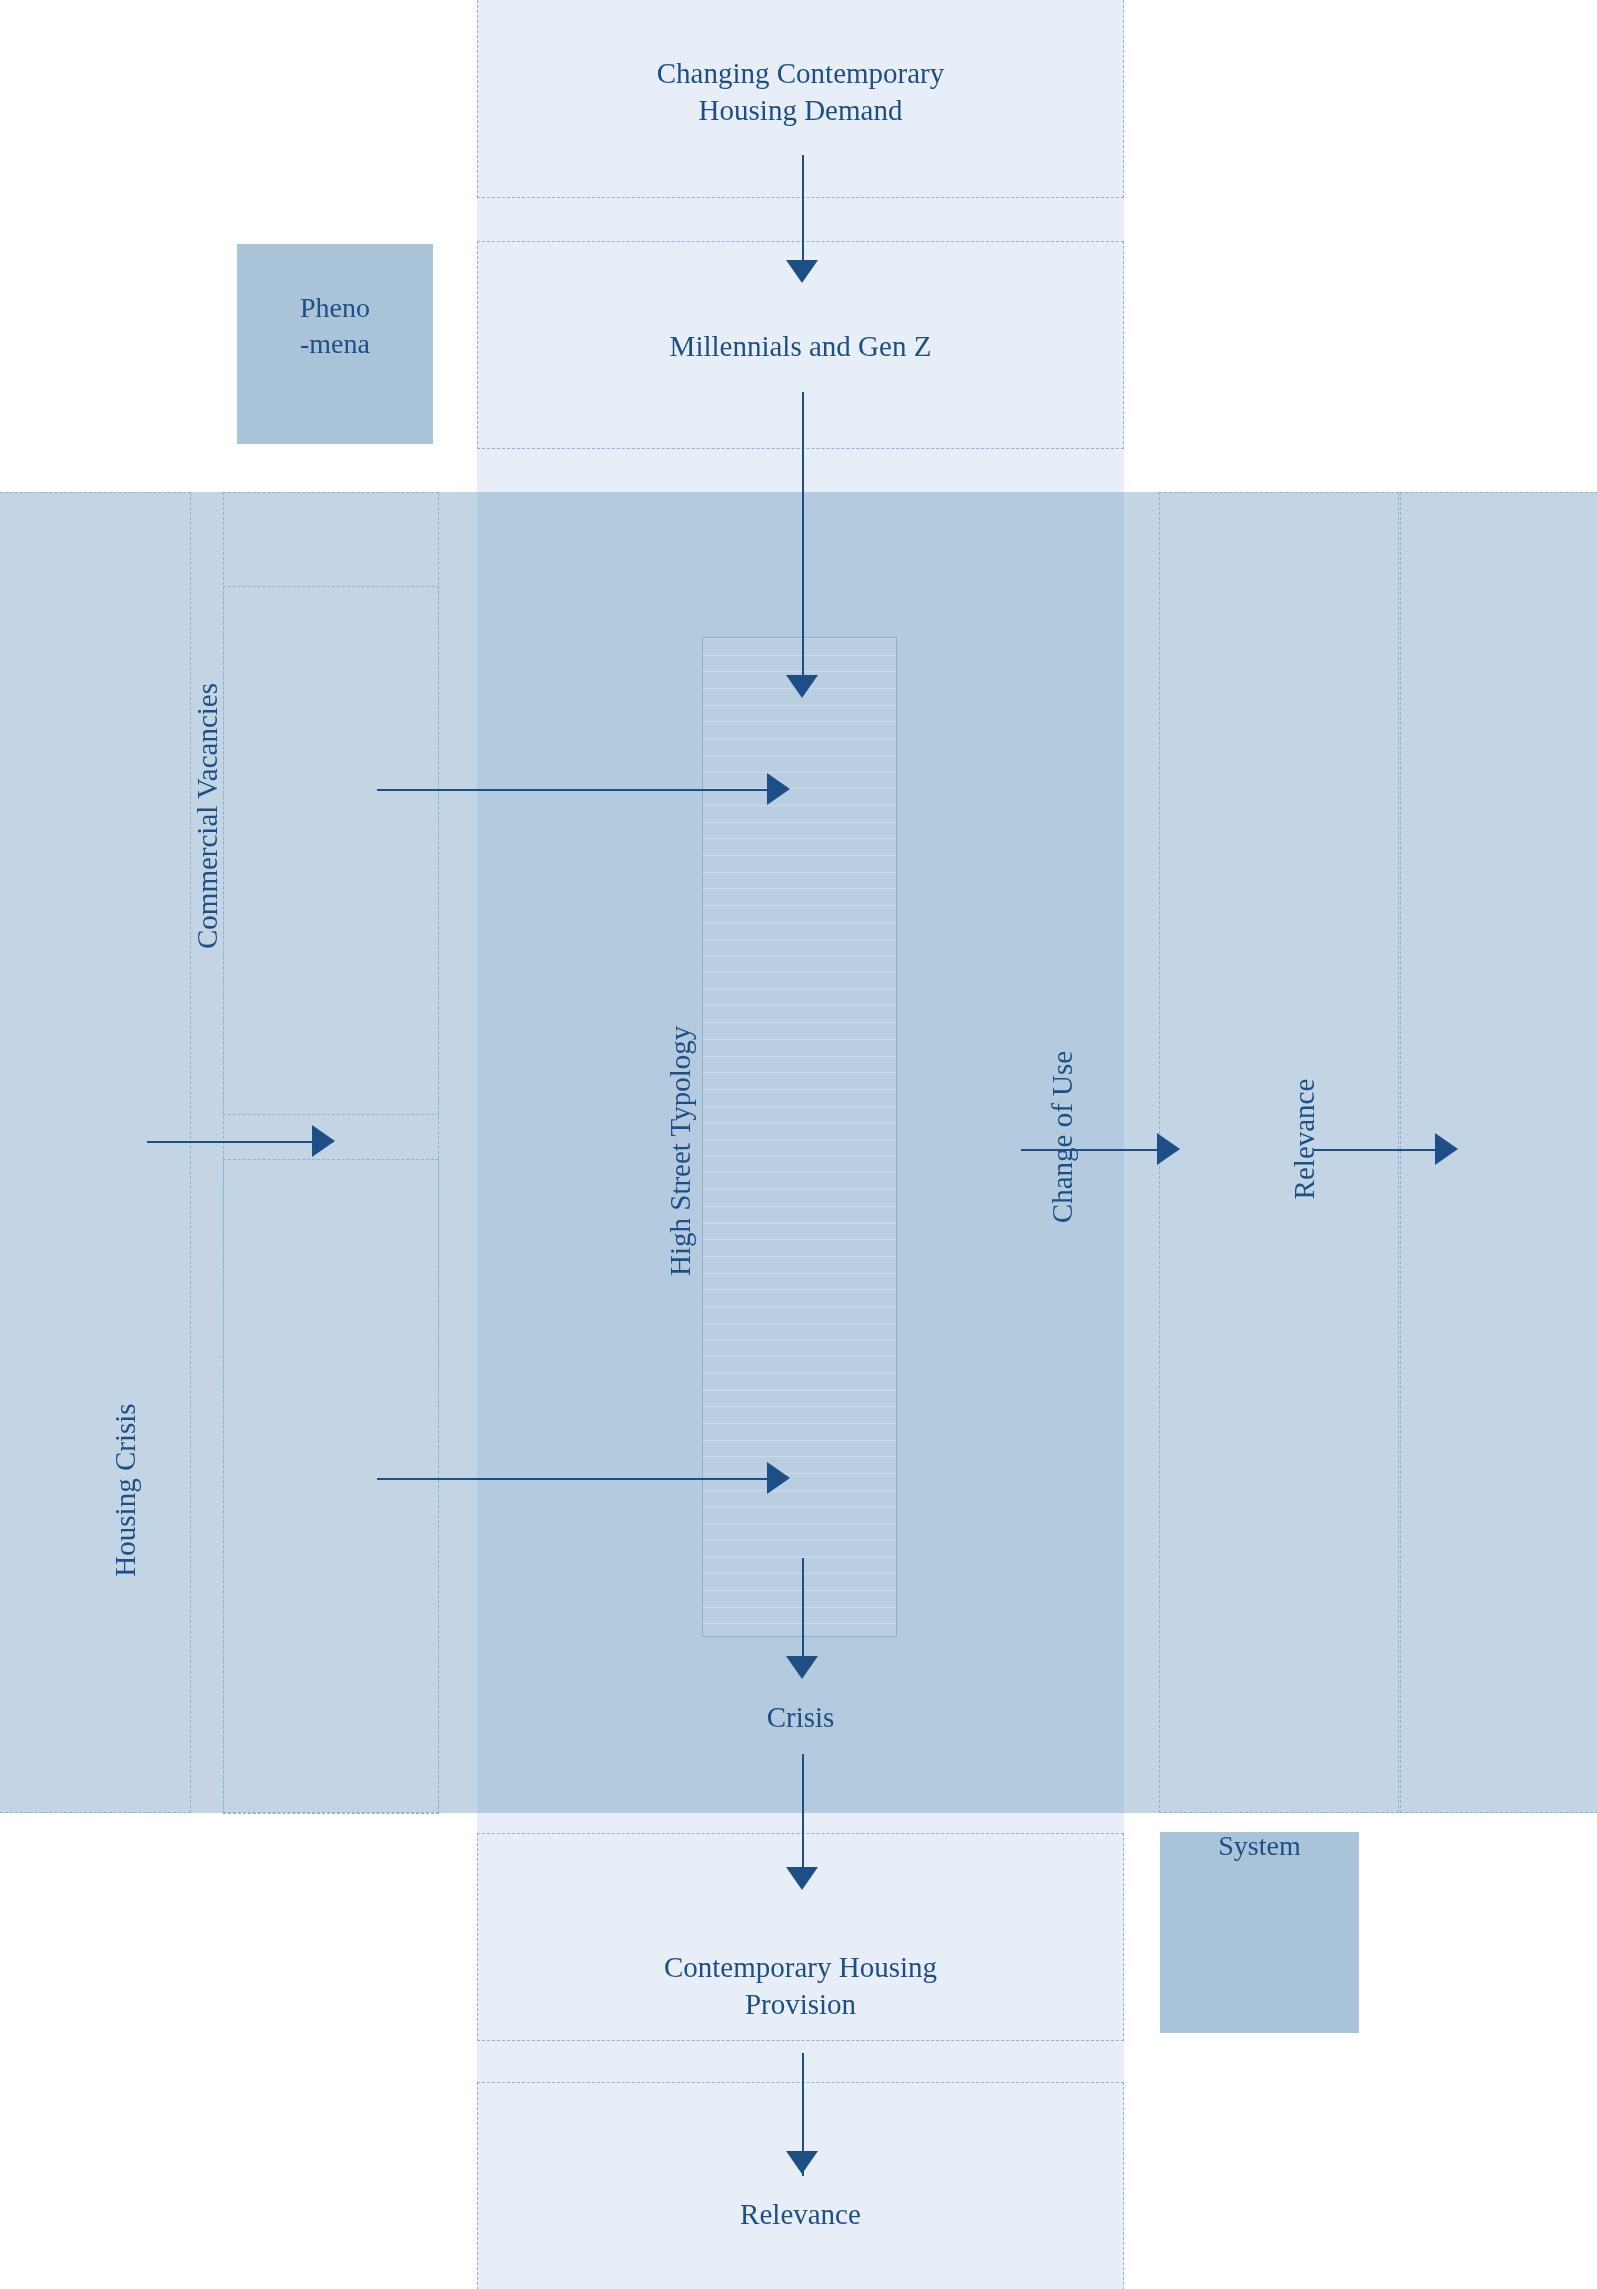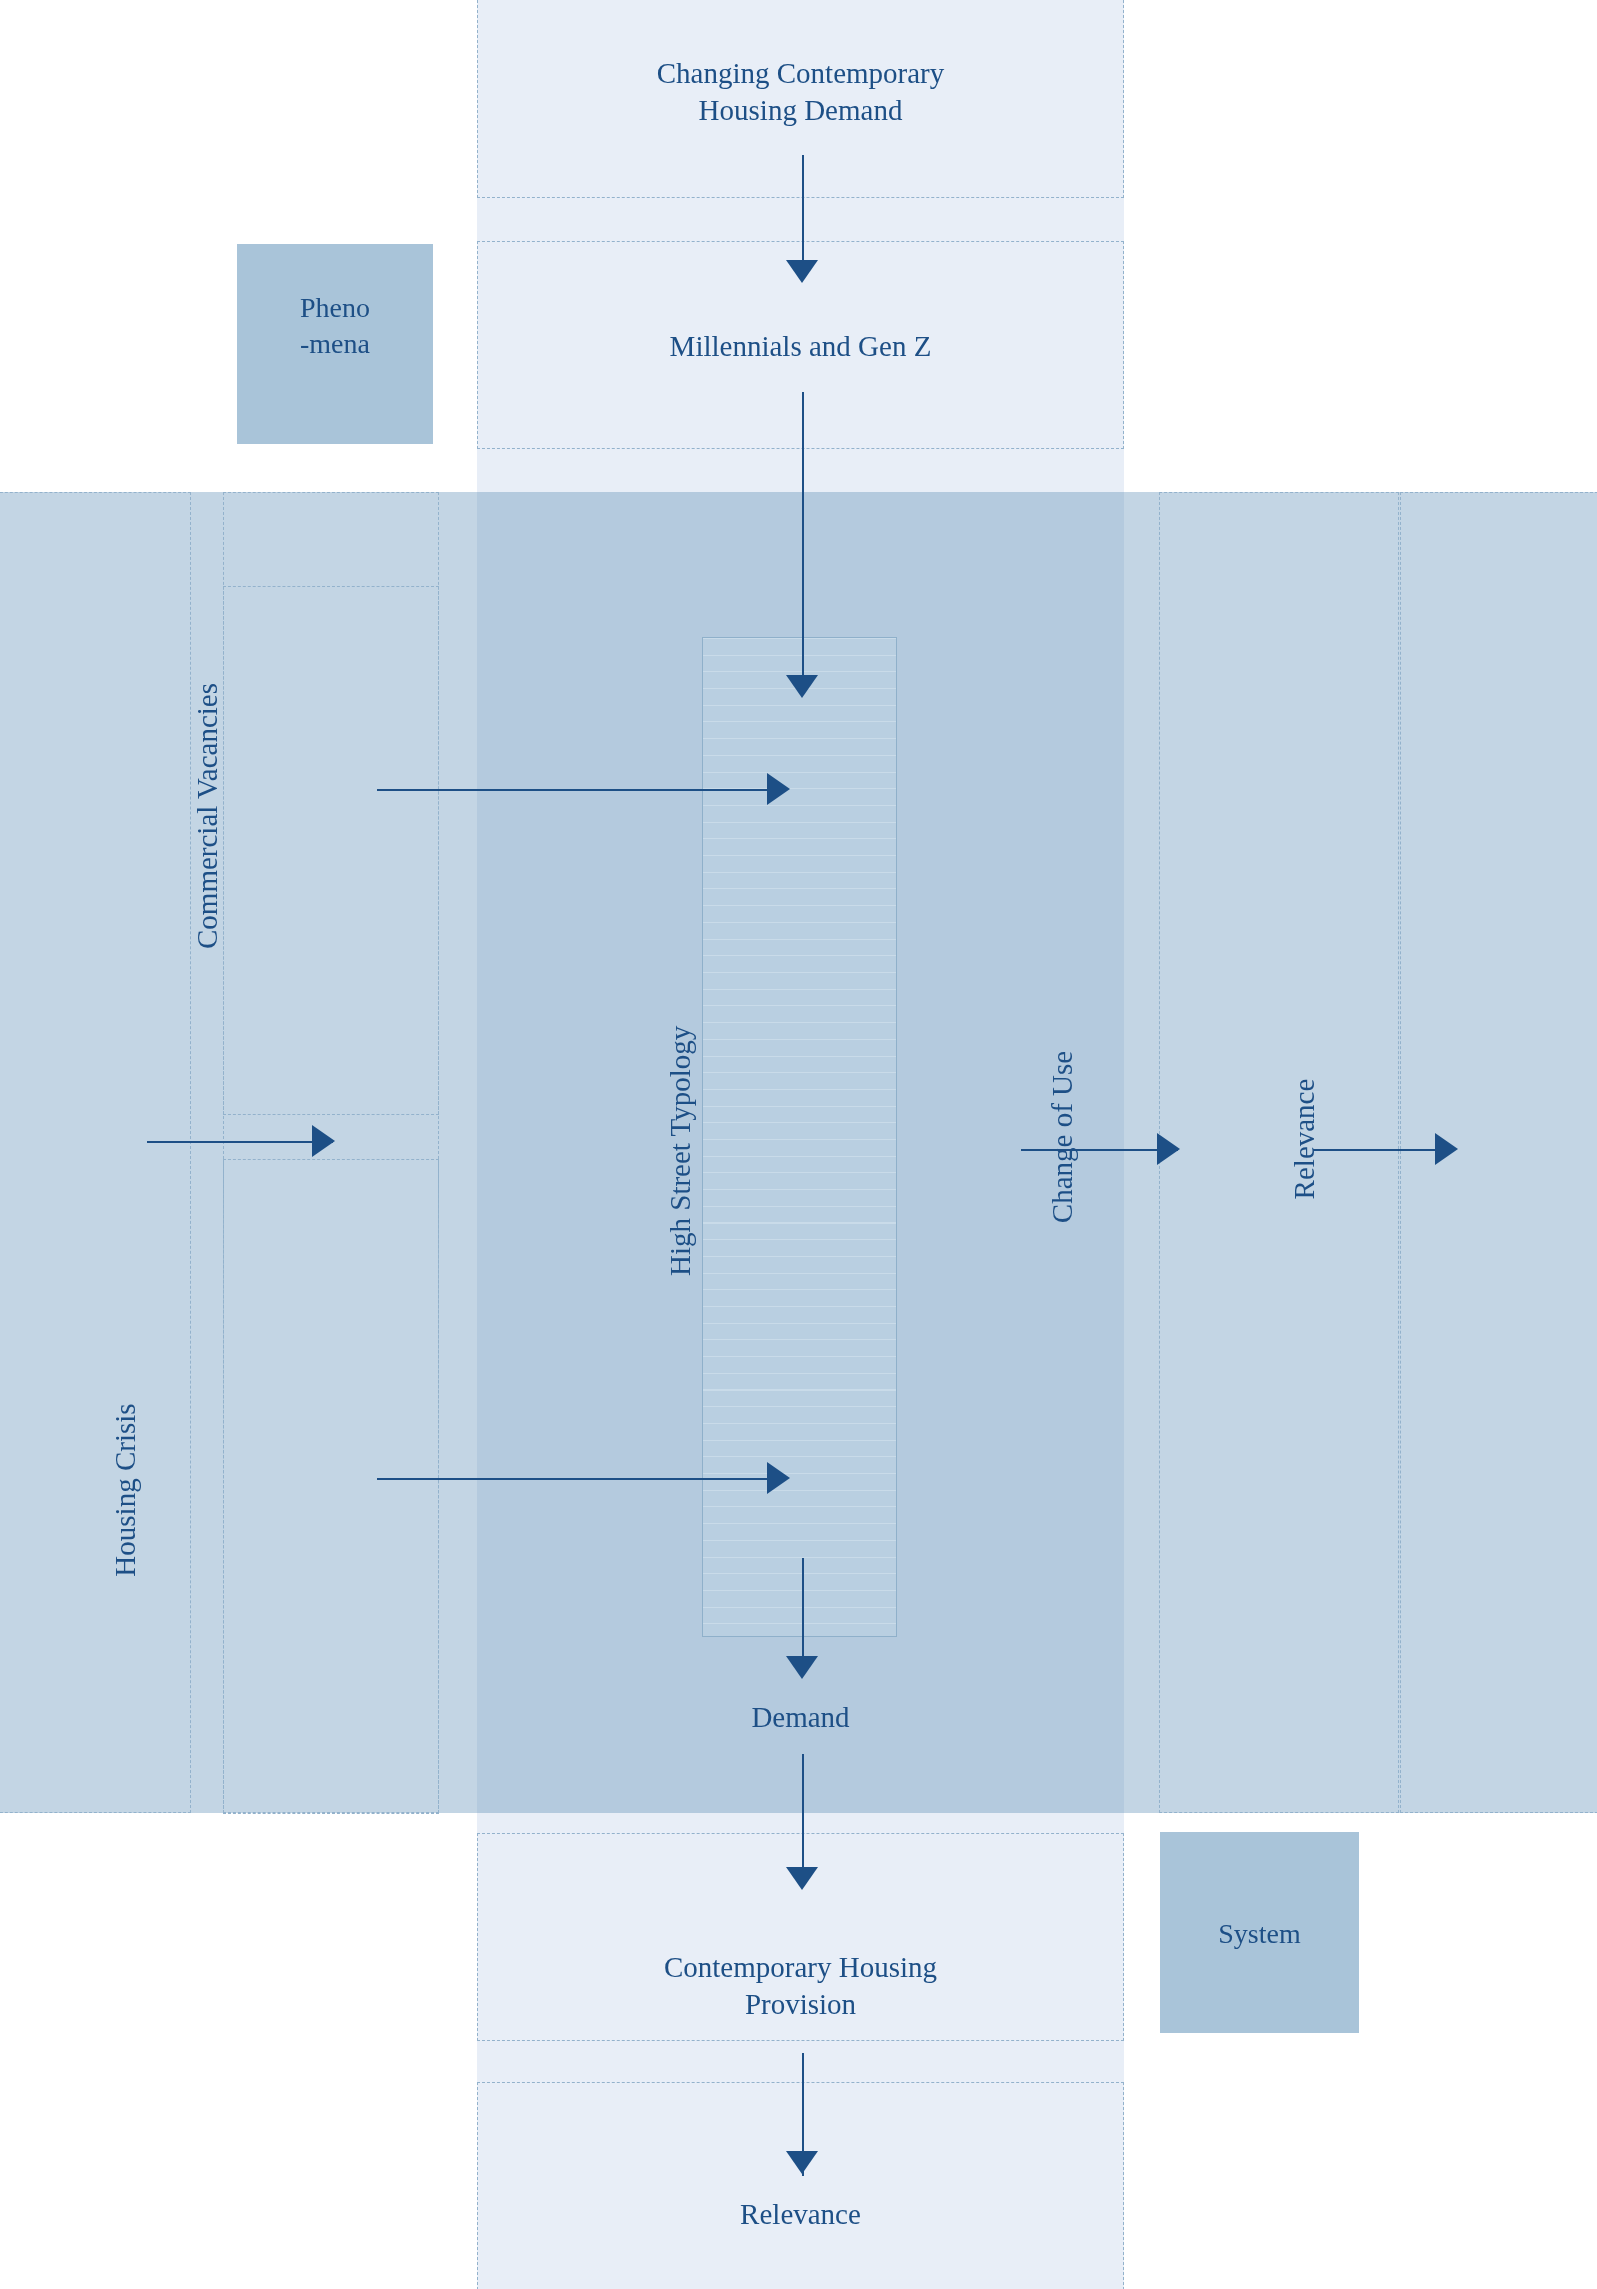--- a/index.html
+++ b/index.html
@@ -56,27 +56,27 @@
   <div class="dashbox" style="left:1159px;top:492px;width:240px;height:1321px;"></div>
   <div class="dashbox" style="left:1400px;top:492px;width:208px;height:1321px;"></div>
 
   <div class="dashbox" style="left:477px;top:1833px;width:647px;height:208px;"></div>
   <div class="dashbox" style="left:477px;top:2082px;width:647px;height:218px;"></div>
 
   <div class="solidblock" style="left:237px;top:244px;width:196px;height:200px;"></div>
   <div class="label" style="left:237px;top:290px;width:196px;font-size:28px;">Pheno<br>-mena</div>
 
   <div class="solidblock" style="left:1160px;top:1832px;width:199px;height:201px;"></div>
-  <div class="label" style="left:1160px;top:1916px;width:199px;font-size:28px;">System</div>
+  <div class="label" style="left:1160px;top:1828px;width:199px;font-size:28px;">System</div>
 
   <div class="label" style="left:536px;top:55px;width:529px;font-size:29px;">Changing Contemporary<br>Housing Demand</div>
 
   <div class="label" style="left:536px;top:328px;width:529px;font-size:29px;">Millennials and Gen Z</div>
 
-  <div class="label" style="left:536px;top:1699px;width:529px;font-size:29px;">Demand</div>
+  <div class="label" style="left:536px;top:1699px;width:529px;font-size:29px;">Crisis</div>
 
   <div class="label" style="left:536px;top:1901px;width:529px;font-size:29px;margin-top:48px;">Contemporary Housing<br>Provision</div>
 
   <div class="label" style="left:536px;top:2196px;width:529px;font-size:29px;">Relevance</div>
 
   <div class="hatch" style="left:702px;top:637px;width:195px;height:1000px;"></div>
 
   <div class="vlabel" style="left:680px;top:1157px;width:238px;font-size:29px;transform:translate(-50%,-50%) rotate(-90deg);">High Street Typology</div>
 
   <div class="vlabel" style="left:207px;top:816px;width:412px;font-size:29px;transform:translate(-50%,-50%) rotate(-90deg);">Commercial Vacancies</div>

